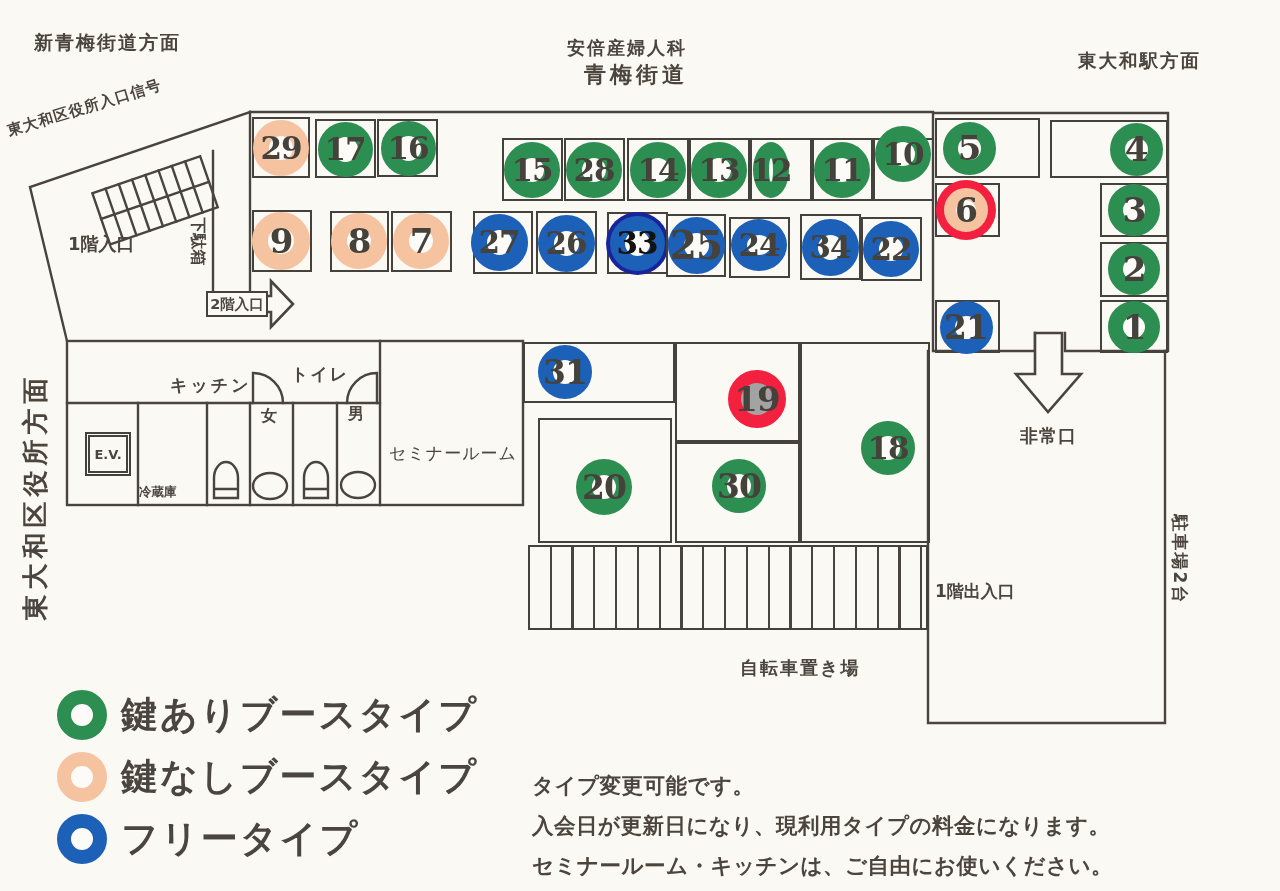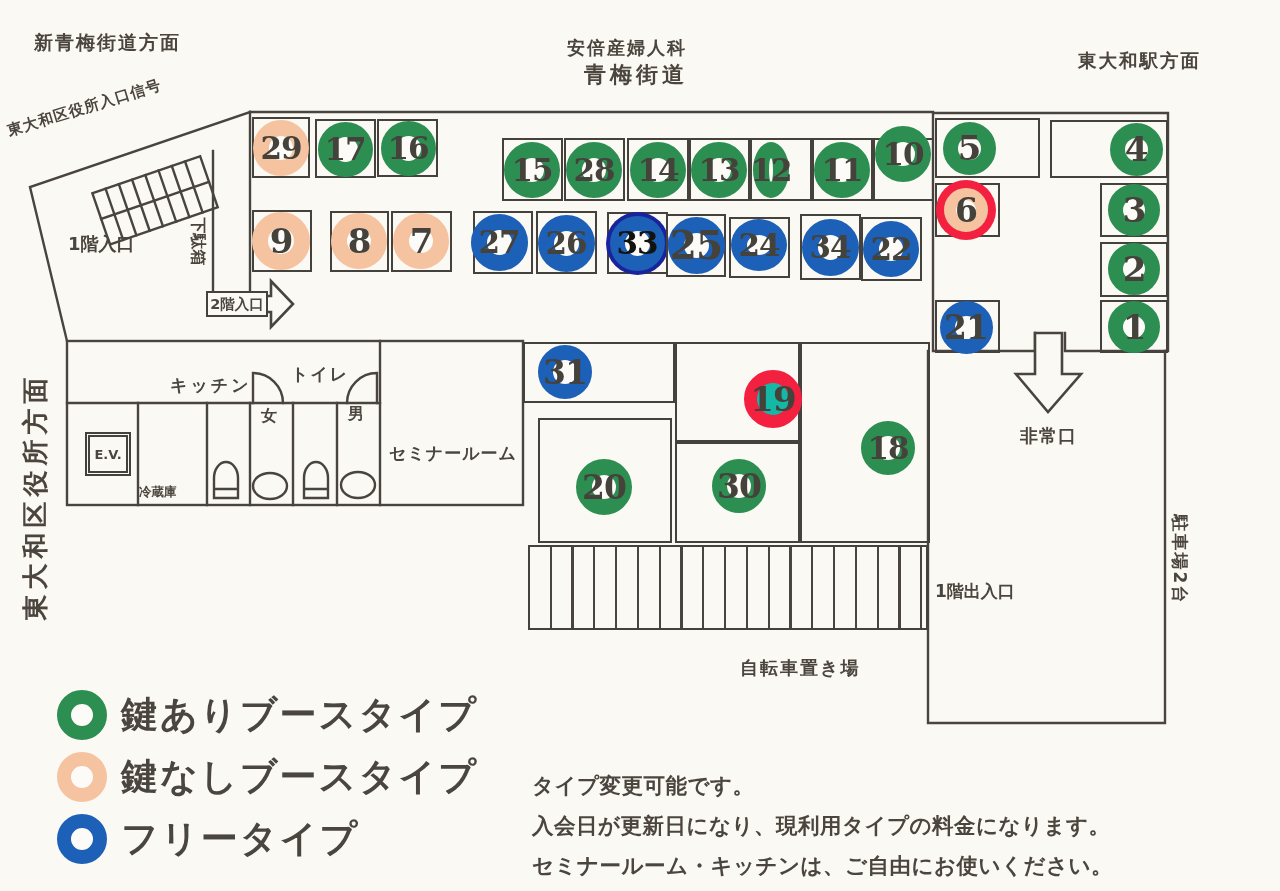--- a/index.html
+++ b/index.html
@@ -99,21 +99,21 @@
   <div class="lbl b" style="left:584px;top:60px;font-size:22px;letter-spacing:4px;">青梅街道</div>
   <div class="lbl b" style="left:1078px;top:48px;font-size:18.5px;letter-spacing:2px;">東大和駅方面</div>
   <div class="lbl b rot" style="left:-105px;top:479px;width:280px;text-align:center;font-size:26px;letter-spacing:5px;transform:rotate(-90deg);">東大和区役所方面</div>
 
   <div class="lbl b" style="left:68px;top:232px;font-size:18px;">1階入口</div>
   <div class="lbl rot" style="left:168px;top:231px;width:58px;text-align:center;font-size:16px;font-weight:600;transform:rotate(90deg);">下駄箱</div>
   <div class="lbl" style="left:170px;top:374px;font-size:17px;font-weight:600;letter-spacing:3px;">キッチン</div>
   <div class="lbl" style="left:291px;top:363px;font-size:17px;font-weight:600;letter-spacing:2px;">トイレ</div>
   <div class="lbl" style="left:261px;top:406px;font-size:16px;font-weight:600;">女</div>
   <div class="lbl" style="left:348px;top:404px;font-size:16px;font-weight:600;">男</div>
-  <div class="lbl" style="left:389px;top:442px;font-size:17px;font-weight:700;letter-spacing:1px;">セミナールーム</div>
+  <div class="lbl" style="left:389px;top:442px;font-size:17px;font-weight:400;letter-spacing:1px;">セミナールーム</div>
   <div class="lbl" style="left:139px;top:484px;font-size:12.5px;font-weight:600;">冷蔵庫</div>
   <div class="lbl b" style="left:1020px;top:424px;font-size:18px;letter-spacing:1px;">非常口</div>
   <div class="lbl" style="left:935px;top:580px;font-size:17px;font-weight:600;">1階出入口</div>
   <div class="lbl b rot" style="left:1129px;top:548px;width:100px;text-align:center;font-size:17px;letter-spacing:2px;transform:rotate(90deg);">駐車場2台</div>
   <div class="lbl b" style="left:740px;top:656px;font-size:18px;letter-spacing:2px;">自転車置き場</div>
 
   <div id="legend">
     <div class="leg-row">
       <span class="leg-ring" style="border-color: rgb(45, 142, 81);"></span>
       <span class="leg-label">鍵ありブースタイプ</span>
@@ -243,21 +243,21 @@
     <div class="booth" style="left: 939.5px; top: 300.5px; width: 53px; height: 53px; border-width: 15px; border-color: rgb(28, 96, 183);">
       <span class="num" style="font-size: 33px;">21</span>
     </div>
     <div class="bbox" style="left: 1100px; top: 300px; width: 68px; height: 53px;"></div>
     <div class="booth" style="left: 1108px; top: 301px; width: 52px; height: 52px; border-width: 15px; border-color: rgb(45, 142, 81);">
       <span class="num" style="font-size: 34px;">1</span>
     </div>
     <div class="booth" style="left: 538px; top: 345px; width: 54px; height: 54px; border-width: 15px; border-color: rgb(28, 96, 183); text-align: right;">
       <span class="num" style="font-size: 33px;">31</span>
     </div>
-    <div class="booth" style="left: 744px; top: 370px; width: 58px; height: 58px; border-width: 13px; border-color: rgb(243, 32, 64); background: #14b8a6;">
+    <div class="booth" style="left: 728px; top: 370px; width: 58px; height: 58px; border-width: 13px; border-color: rgb(243, 32, 64); background: #a3a3a3;">
       <span class="num" style="font-size: 34px;">19</span>
     </div>
     <div class="booth" style="left: 861px; top: 421px; width: 54px; height: 54px; border-width: 15px; border-color: rgb(45, 142, 81);">
       <span class="num" style="font-size: 31px;">18</span>
     </div>
     <div class="booth" style="left: 576px; top: 459px; width: 56px; height: 56px; border-width: 16px; border-color: rgb(45, 142, 81);">
       <span class="num" style="font-size: 33px;">20</span>
     </div>
     <div class="booth" style="left: 712px; top: 459px; width: 54px; height: 54px; border-width: 15px; border-color: rgb(45, 142, 81);">
       <span class="num" style="font-size: 33px;">30</span>

